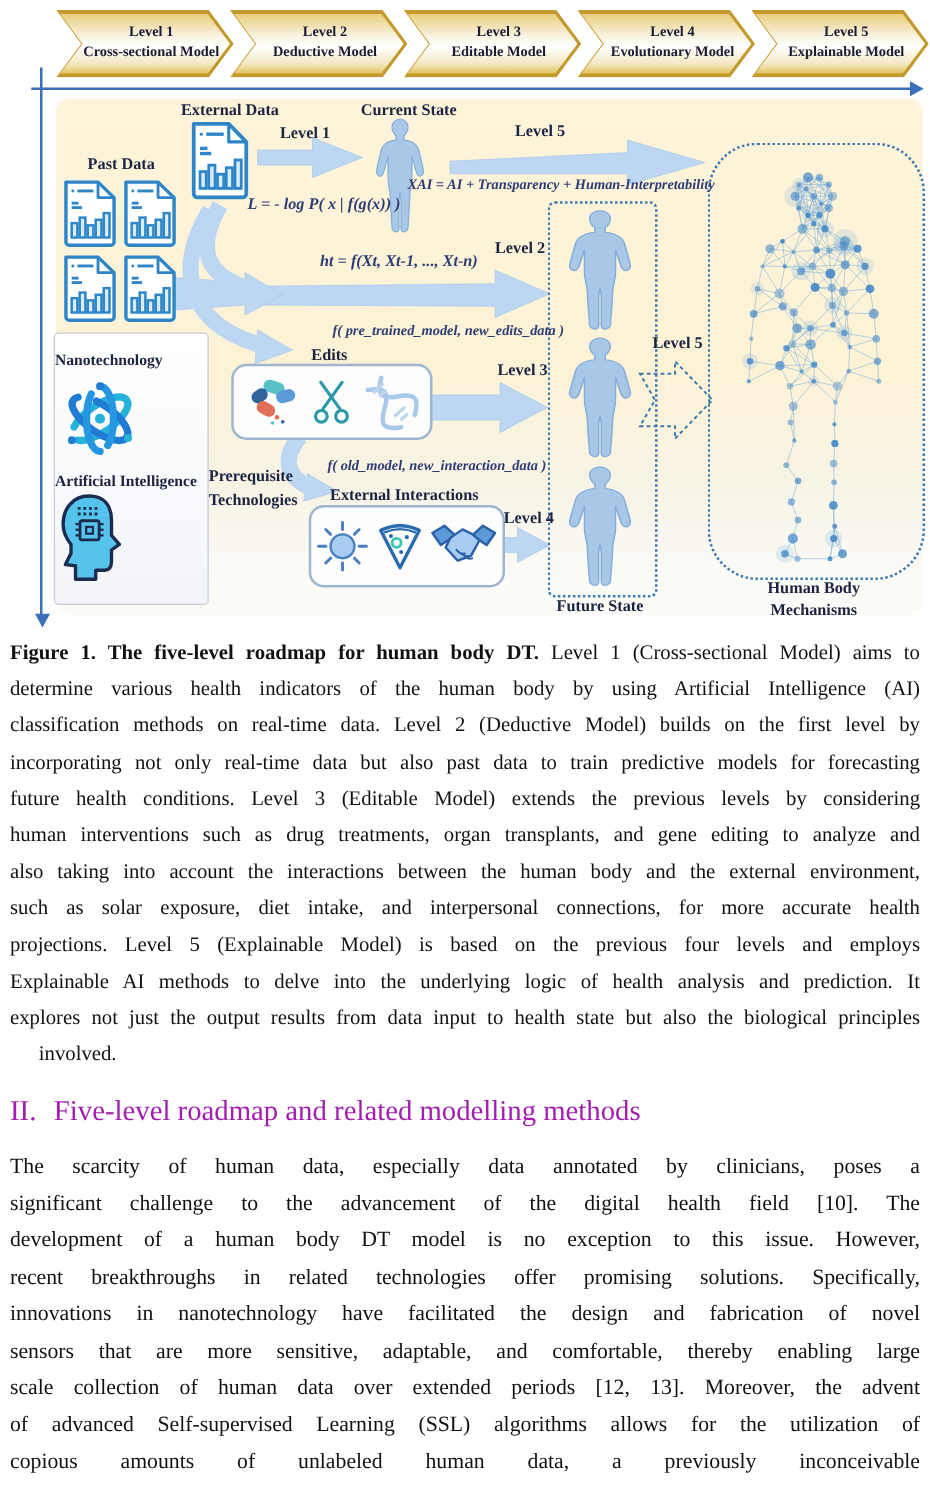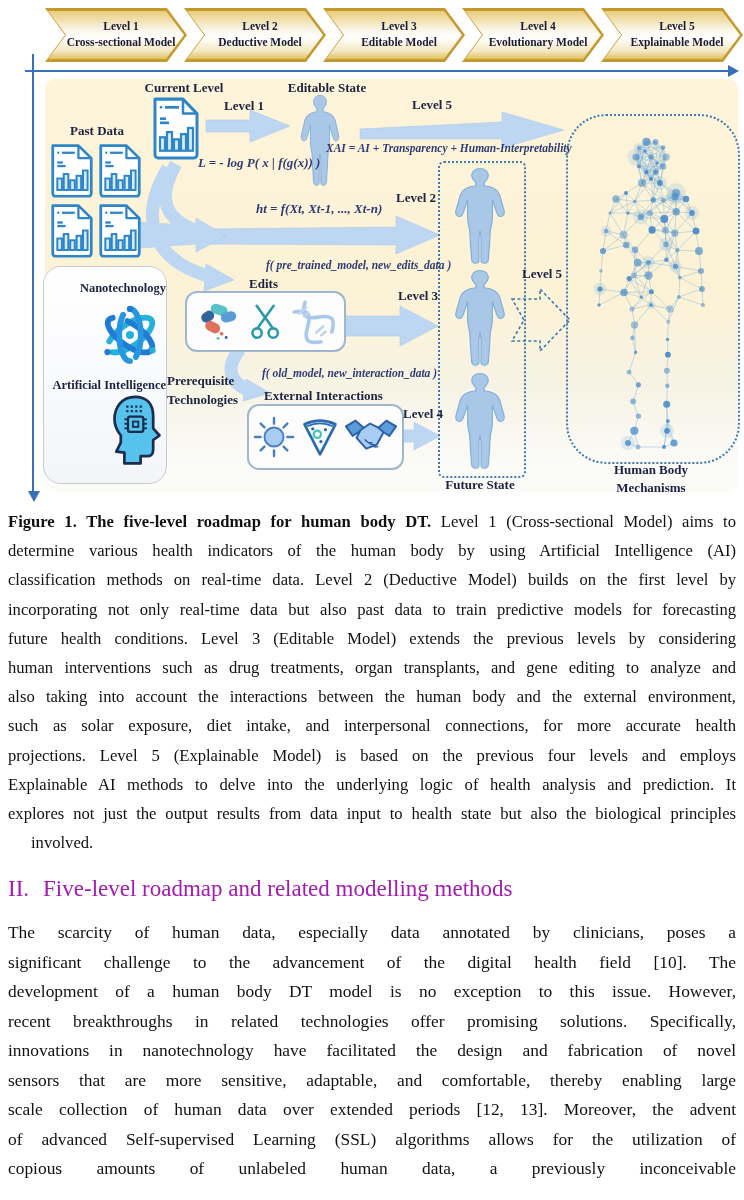--- a/index.html
+++ b/index.html
@@ -18,23 +18,23 @@
   
   #figure-area{position:absolute;left:0;top:0;width:728px;height:500px;}
   .axis{position:absolute;background:#3a6fba;}
   .fig-bg{position:absolute;left:45px;top:79px;width:693px;height:413px;border-radius:10px;
     background:linear-gradient(to bottom,#fdf4da 0%,#fcf2d6 52%,#f7f3e4 74%,#fbfbf8 94%);}
   .flabel{position:absolute;font-weight:bold;color:#1b2340;font-size:13px;white-space:nowrap;}
   .formula{position:absolute;font-weight:bold;font-style:italic;color:#2e3c74;white-space:nowrap;}
   .dashbox{position:absolute;border:2px dotted #3d7ab0;background:transparent;}
   .softbox{position:absolute;background:#fdfdfd;border:2px solid #9fb6d0;border-radius:12px;
     display:flex;align-items:center;justify-content:space-evenly;}
-  .techbox{position:absolute;left:43px;top:266px;width:122px;height:216px;border-radius:18px;
+  .techbox{position:absolute;left:43px;top:266px;width:122px;height:216px;border-radius:4px;
     background:linear-gradient(to bottom,#ffffff, #f3f5f9);border:1.5px solid #c6ccd6;
-    display:flex;flex-direction:column;align-items:flex-end;}
+    display:flex;flex-direction:column;align-items:flex-start;}
   .ctr{text-align:center;}
   svg{overflow:visible;}
   
   #text-area{position:absolute;left:0;top:500px;width:744px;padding:0;}
   .jline{text-align:justify;text-align-last:justify;}
   .jline.natural{text-align-last:left;padding-left:31px;}
   .cap-line{font-size:16.6px;line-height:29.2px;padding:0 8px;}
   .body-line{font-size:17.4px;line-height:29.5px;padding:0 8px;}
   #caption-wrap{margin-top:7px;}
   #section-heading{margin-top:15px;padding:0 8px;font-size:23px;line-height:34px;font-weight:400;color:#a21caf;}
@@ -678,24 +678,24 @@
           <path d="M17,13 L27,6 L35,10 L41,15 L34,28 L23,32 L13,21 Z" fill="#a9cdf2"></path>
         </g>
         <g stroke="#2b5fa8" stroke-width="1.6" fill="none" stroke-linecap="round">
           <path d="M22,23 q3,4 7,3"></path>
             <path d="M26,26 q3,3 6,2"></path>
             <path d="M30,29 q2,2 5,1"></path>
         </g>
       </svg>
     </div>
 
-    <div class="flabel" style="left:138px;top:80px;width:92px;text-align:center;">Current Level</div>
+    <div class="flabel" style="left:138px;top:80px;width:92px;text-align:center;">External Data</div>
     <div class="flabel" style="left:52px;top:123px;width:90px;text-align:center;">Past Data</div>
     <div class="flabel" style="left:224px;top:98px;">Level 1</div>
-    <div class="flabel" style="left:272px;top:80px;width:110px;text-align:center;">Editable State</div>
+    <div class="flabel" style="left:272px;top:80px;width:110px;text-align:center;">Current State</div>
     <div class="flabel" style="left:412px;top:97px;">Level 5</div>
     <div class="flabel" style="left:396px;top:190px;">Level 2</div>
     <div class="flabel" style="left:398px;top:288px;">Level 3</div>
     <div class="flabel" style="left:403px;top:406px;">Level 4</div>
     <div class="flabel" style="left:522px;top:266px;">Level 5</div>
     <div class="flabel" style="left:185px;top:276px;width:157px;text-align:center;">Edits</div>
     <div class="flabel" style="left:247px;top:388px;width:153px;text-align:center;">External Interactions</div>
     <div class="flabel" style="left:167px;top:372px;line-height:1.45;">
       <span style="display:block;">Prerequisite</span>
       <span style="display:block;">Technologies</span>

